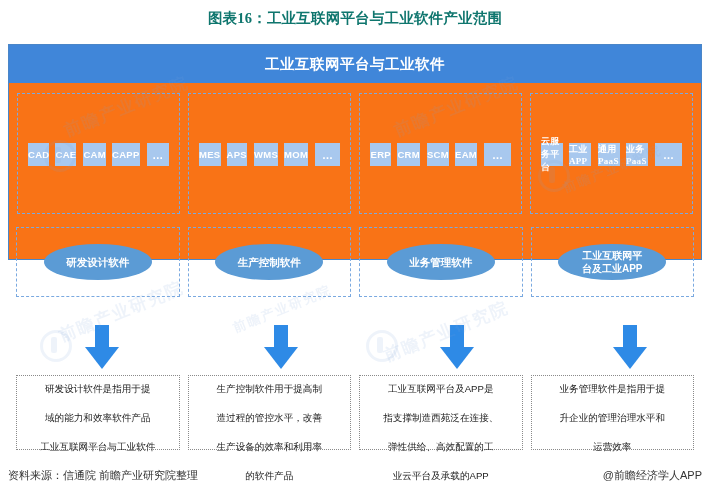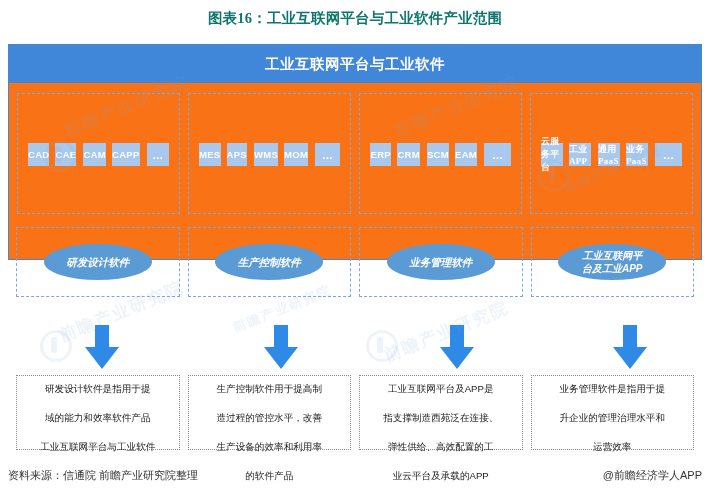--- a/index.html
+++ b/index.html
@@ -128,21 +128,20 @@
     border-radius:50%;
     background:#5b9bd5;
     color:#fff;
     font-size:10.5px;
     font-weight:bold;
     display:flex;align-items:center;justify-content:center;
     text-align:center;
     line-height:13px;
     box-sizing:border-box;
     padding:0 4px;
-    font-style:italic;
   }
   .ellipse.two-line{font-size:10px;line-height:13px;}
 
   
   .arrow{
     position:absolute;
     width:34px;height:44px;
     z-index:2;
   }
   .arrow .stem{

